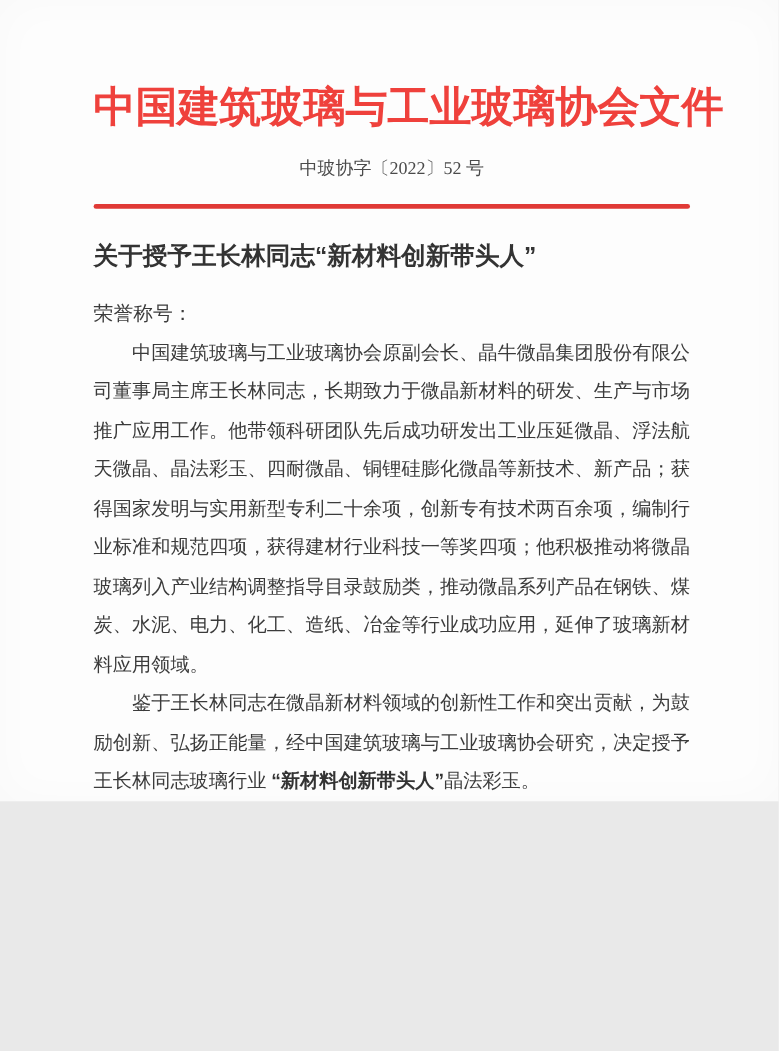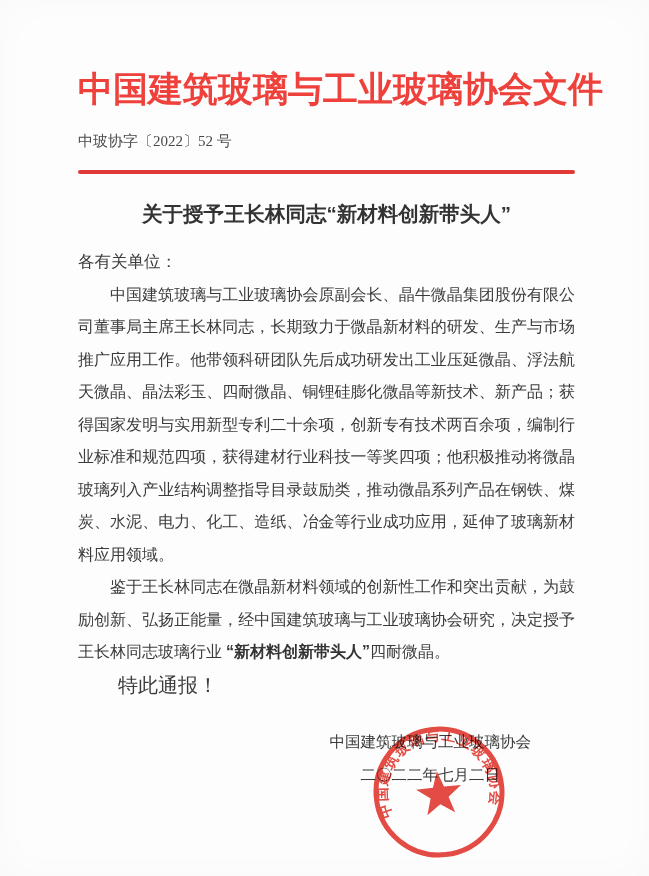--- a/index.html
+++ b/index.html
@@ -2,21 +2,21 @@
 <html lang="zh"><head>
 <meta charset="utf-8">
 <style>
   html,body{margin:0;padding:0;}
   body{
     background:#e9e9e9;
     font-family:"Liberation Serif","DejaVu Serif",serif;
   }
   .page{
     position:relative;
-    width:649px;height:876px;
+    width:649px;height:668px;
     margin:0 auto;
     background:#fdfdfd;
     overflow:hidden;
     color:#3b3b3b;
     box-shadow:inset 0 0 40px rgba(0,0,0,0.02);
   }
   .content{
     padding:66px 74px 0 78px; 
   }
   .header-title{
@@ -26,35 +26,35 @@
     color:#ef413c;
     text-align:center;
     letter-spacing:0px;
     font-family:"Liberation Serif","DejaVu Serif",serif;
     white-space:nowrap;
   }
   .doc-number{
     margin-top:16px;
     font-size:15px;
     line-height:22px;
+    text-align:center;
     color:#4a4a4a;
     font-family:"Liberation Serif","DejaVu Serif",serif;
   }
   .red-rule{
     margin-top:18px;
     height:4px;
     background:#e03a36;
     border-radius:2px;
   }
   .main-title{
     margin-top:22px;
     font-size:20.5px;
     line-height:36px;
     font-weight:700;
-    text-align:center;
     color:#333;
     font-family:"Liberation Sans","DejaVu Sans",sans-serif;
   }
   .salutation{
     margin-top:14px;
     font-size:16.5px;
     line-height:32.5px;
     color:#3b3b3b;
   }
   .body-para{
@@ -119,25 +119,25 @@
     <div class="header-title">中国建筑玻璃与工业玻璃协会文件</div>
 
     <div class="doc-number">中玻协字〔2022〕52 号</div>
 
     <div class="red-rule"></div>
 
     <div class="main-title">
       <div>关于授予王长林同志“新材料创新带头人”</div>
     </div>
 
-    <div class="salutation">各有关单位：</div>
+    <div class="salutation">荣誉称号：</div>
 
     <p class="body-para">中国建筑玻璃与工业玻璃协会原副会长、晶牛微晶集团股份有限公司董事局主席王长林同志，长期致力于微晶新材料的研发、生产与市场推广应用工作。他带领科研团队先后成功研发出工业压延微晶、浮法航天微晶、晶法彩玉、四耐微晶、铜锂硅膨化微晶等新技术、新产品；获得国家发明与实用新型专利二十余项，创新专有技术两百余项，编制行业标准和规范四项，获得建材行业科技一等奖四项；他积极推动将微晶玻璃列入产业结构调整指导目录鼓励类，推动微晶系列产品在钢铁、煤炭、水泥、电力、化工、造纸、冶金等行业成功应用，延伸了玻璃新材料应用领域。</p>
 
-    <p class="body-para"><span>鉴于王长林同志在微晶新材料领域的创新性工作和突出贡献，为鼓励创新、弘扬正能量，经中国建筑玻璃与工业玻璃协会研究，决定授予王长林同志玻璃行业 </span><span class="bold">“新材料创新带头人”</span><span>四耐微晶。</span></p>
+    <p class="body-para"><span>鉴于王长林同志在微晶新材料领域的创新性工作和突出贡献，为鼓励创新、弘扬正能量，经中国建筑玻璃与工业玻璃协会研究，决定授予王长林同志玻璃行业 </span><span class="bold">“新材料创新带头人”</span><span>晶法彩玉。</span></p>
 
     <p class="closing">特此通报！</p>
 
     <div class="sign-wrap">
       <div class="sign-block">
         <div>中国建筑玻璃与工业玻璃协会</div>
         <div>二〇二二年七月二日</div>
       </div>
     </div>
 

